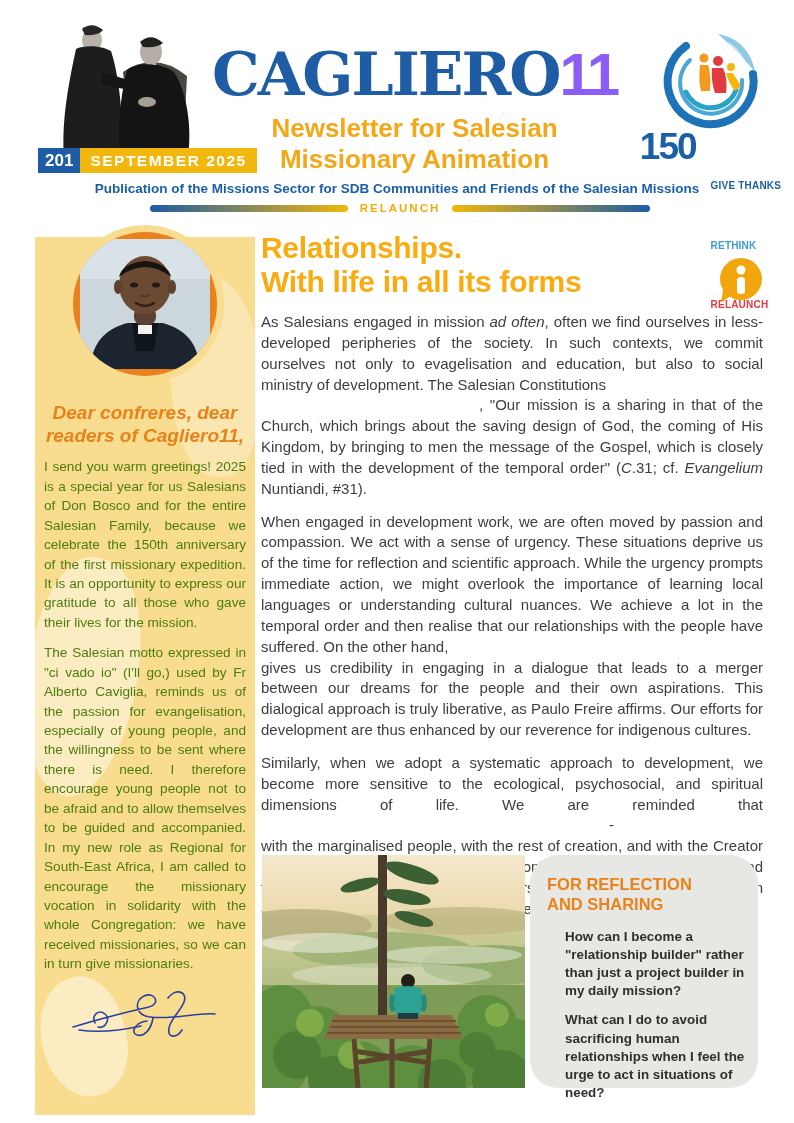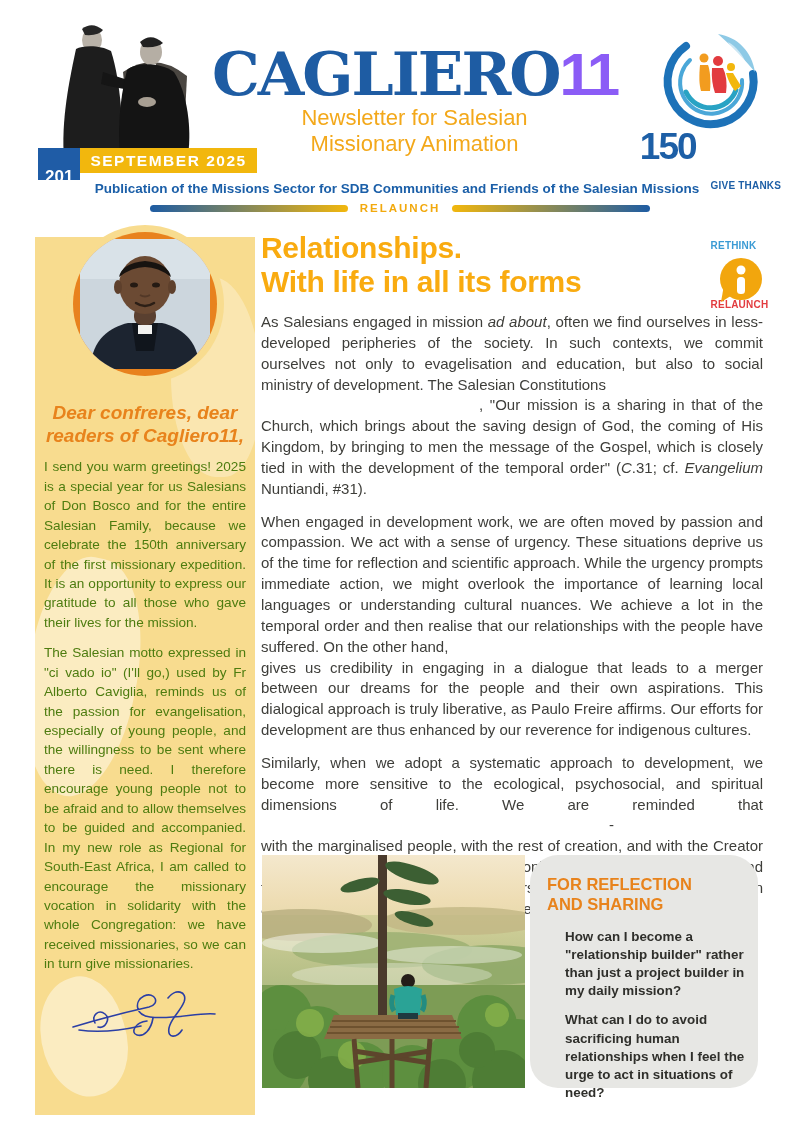--- a/index.html
+++ b/index.html
@@ -3,27 +3,27 @@
 <meta charset="utf-8">
 <style>
   * { margin:0; padding:0; box-sizing:border-box; }
   html,body { background:#ffffff; }
   body { font-family:"Liberation Sans", sans-serif; }
   .page { position:relative; width:794px; height:1123px; background:#ffffff; overflow:hidden; margin:0 auto; }
 
   
   .hist-photo { position:absolute; left:35px; top:20px; width:175px; height:145px; }
   .issue-badge { position:absolute; left:38px; top:148px; display:flex; height:25px; z-index:5; }
-  .issue-num { background:#1f5ca6; color:#fff; font-weight:bold; font-size:17px; line-height:25px; padding:16px 7px; }
+  .issue-num { background:#1f5ca6; color:#fff; font-weight:bold; font-size:17px; line-height:25px; padding:0 7px; }
   .issue-date { background:#f2b70d; color:#fff; font-weight:bold; font-size:15.5px; line-height:25px; padding:0 10px; letter-spacing:1.5px; }
 
   .title-wrap { position:absolute; left:192px; top:44px; width:445px; text-align:center; }
   .main-title { font-family:"DejaVu Serif", serif; font-weight:bold; font-size:60px; line-height:1.0; letter-spacing:-2px; color:#1e5ca3; white-space:nowrap; }
   .main-title .num { font-family:Liberation Sans, sans-serif; color:#8b5cf6; letter-spacing:-3px; }
-  .sub-title { color:#f3a81a; font-weight:normal; font-size:22px; line-height:1.18; margin-top:0; }
+  .sub-title { color:#f3a81a; font-weight:bold; font-size:26px; line-height:1.18; margin-top:8px; }
 
   .logo-150 { position:absolute; left:633px; top:30px; width:155px; }
   .logo-art { display:block; margin:0 auto; }
   .logo-row { display:flex; align-items:flex-start; justify-content:center; margin-top:-4px;gap:10px; }
   .logo-num { font-size:37px; font-weight:bold; color:#1d5fa6; line-height:0.9; letter-spacing:-2px; }
   .logo-lines { margin-left:5px; padding-top:2px; }
   .logo-lines div { font-size:10px; font-weight:bold; line-height:1.15; letter-spacing:0.2px;margin-top:48px; }
   .logo-l1 { color:#1d5fa6; } .logo-l2 { color:#3b9bd4; } .logo-l3 { color:#e23b3f; }
 
   .tagline { position:absolute; top:181px; left:0; width:100%; text-align:center; color:#1b5fa8; font-weight:600; font-size:13.5px; }
@@ -187,21 +187,21 @@
   </div>
 
   <svg class="info-icon" width="48" height="48" viewBox="0 0 48 48">
     <circle cx="25" cy="22" r="21" fill="#f2a60d"></circle>
     <path d="M5,45 L18,37 L8,28 Z" fill="#f2a60d"></path>
     <circle cx="25" cy="13" r="4.5" fill="#ffffff"></circle>
     <rect x="21" y="20" width="8" height="17" rx="3.5" fill="#ffffff"></rect>
   </svg>
 
   <div class="article-body">
-      <div class="tblock"><span>As Salesians engaged in mission </span><em>ad about</em><span>, often we find ourselves in less-developed peripheries of the society. In such contexts, we commit ourselves not only to evagelisation and education, but also to social ministry of development. The Salesian Constitutions</span></div>
+      <div class="tblock"><span>As Salesians engaged in mission </span><em>ad often</em><span>, often we find ourselves in less-developed peripheries of the society. In such contexts, we commit ourselves not only to evagelisation and education, but also to social ministry of development. The Salesian Constitutions</span></div>
       <div class="tblock pgap" style="text-indent: 218px;"><span>, "Our mission is a sharing in that of the Church, which brings about the saving design of God, the coming of His Kingdom, by bringing to men the message of the Gospel, which is closely tied in with the development of the temporal order" (</span><em>C</em><span>.31; cf. </span><em>Evangelium</em><span> Nuntiandi, #31).</span></div>
       <div class="tblock"><span>When engaged in development work, we are often moved by passion and compassion. We act with a sense of urgency. These situations deprive us of the time for reflection and scientific approach. While the urgency prompts immediate action, we might overlook the importance of learning local languages or understanding cultural nuances. We achieve a lot in the temporal order and then realise that our relationships with the people have suffered. On the other hand,</span></div>
       <div class="tblock pgap"><span>gives us credibility in engaging in a dialogue that leads to a merger between our dreams for the people and their own aspirations. This dialogical approach is truly liberative, as Paulo Freire affirms. Our efforts for development are thus enhanced by our reverence for indigenous cultures.</span></div>
       <div class="tblock"><span>Similarly, when we adopt a systematic approach to development, we become more sensitive to the ecological, psychosocial, and spiritual dimensions of life. We are reminded that</span><span class="inline-gap" style="width: 348px;"></span><span>-</span></div>
       <div class="tblock"><span>with the marginalised people, with the rest of creation, and with the Creator Himself. In this way, we become not only builders of infrastructures and founders of institutions but also weavers of relationships, respecting life in all its forms and stages. This is the sacred rhythm of mission.</span></div>
     </div>
 
   <svg class="valley-photo" viewBox="0 0 263 233" width="263" height="233">
     <defs>
       <linearGradient id="sky" x1="0" y1="0" x2="0" y2="1">

